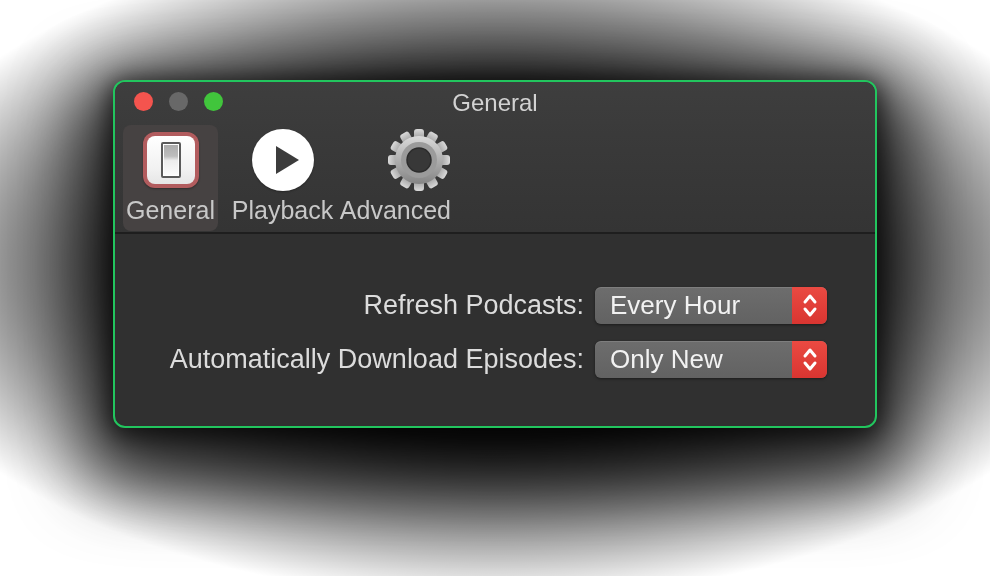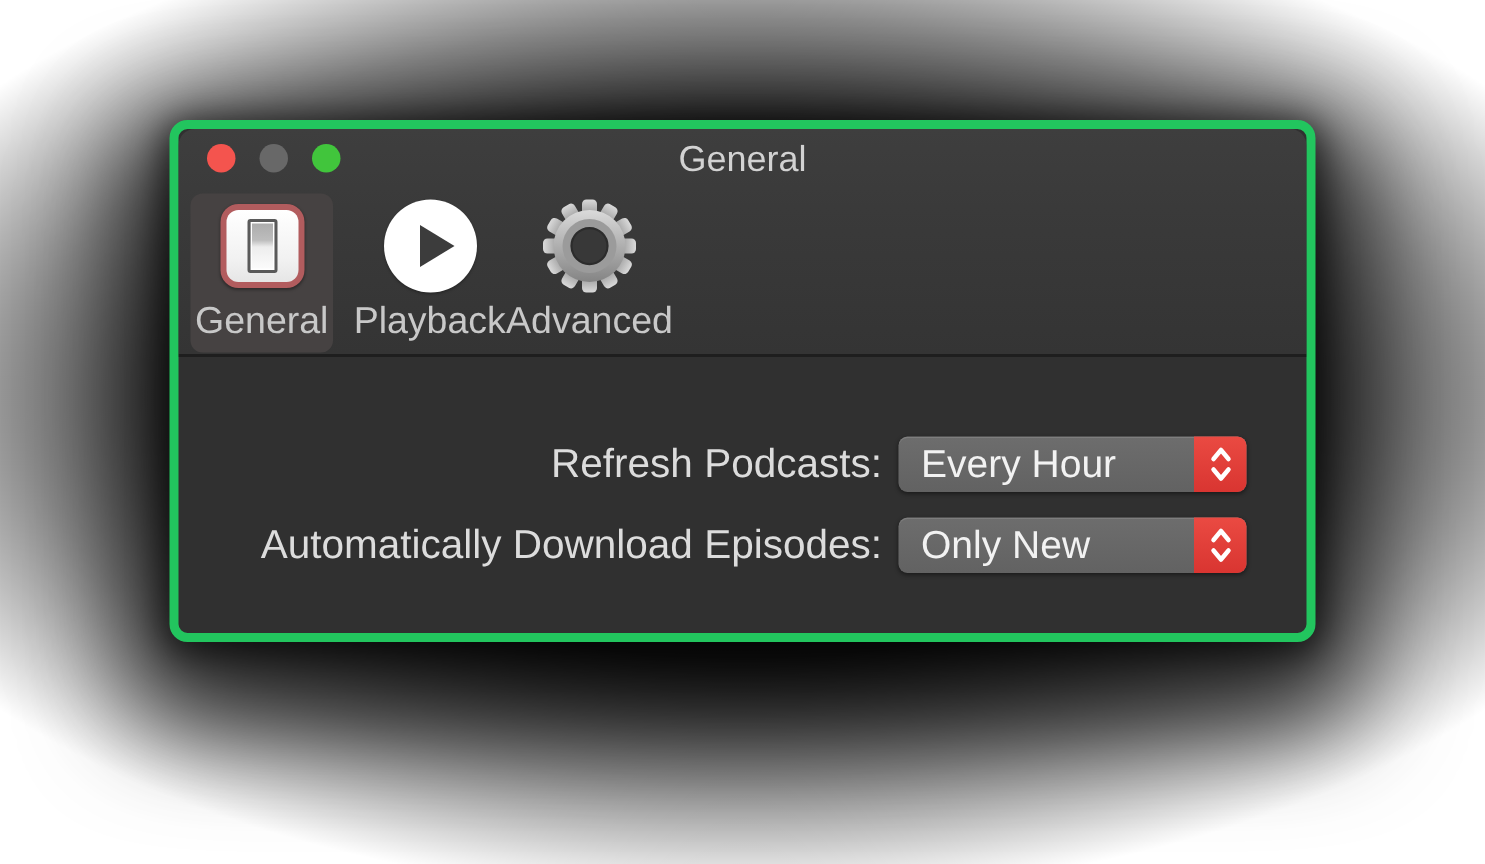--- a/index.html
+++ b/index.html
@@ -19,21 +19,21 @@
       rgba(0,0,0,0.96) 30%,
       rgba(0,0,0,0.85) 52%,
       rgba(0,0,0,0.45) 76%,
       rgba(0,0,0,0.0) 100%);
   }
 
   .window {
     position: absolute; left: 113px; top: 80px;
     width: 764px; height: 348px;
     background: #303030;
-    border: 6px solid #22c55e;
+    border: 2px solid #22c55e;
     border-radius: 12px;
     box-shadow: 0 28px 70px 28px rgba(0,0,0,0.72), 0 4px 22px 4px rgba(0,0,0,0.55);
   }
 
   .header {
     position: relative;
     height: 152px;
     background: linear-gradient(180deg, #3e3e3e 0%, #3a3a3a 35%, #343434 100%);
     border-radius: 11px 11px 0 0;
     border-bottom: 2px solid #1e1e1e;
@@ -53,21 +53,21 @@
   .toolbar { position: relative; height: 110px; }
   .tb-item {
     position: absolute; top: 3px; height: 106px;
     display: flex; flex-direction: column; align-items: center;
     border-radius: 8px;
     cursor: default;
   }
   .tb-item.selected { background: #464242; }
   .tb-general  { left: 8px;   width: 95px; }
   .tb-playback { left: 103px; width: 112px; padding-left: 17px; }
-  .tb-advanced { left: 212px; width: 124px; }
+  .tb-advanced { left: 212px; width: 124px; align-items: flex-end; }
   .tb-iconbox { height: 66px; display: flex; align-items: center; justify-content: center; margin-top: 2px; }
   .tb-label { font-size: 25px; color: #c8c8c8; line-height: 30px; margin-top: 2px; }
 
   
   .switch-icon {
     width: 56px; height: 56px;
     border-radius: 12px;
     background: #b25c5e;
     padding: 4px;
     box-shadow: 0 1px 2px rgba(0,0,0,0.35);

